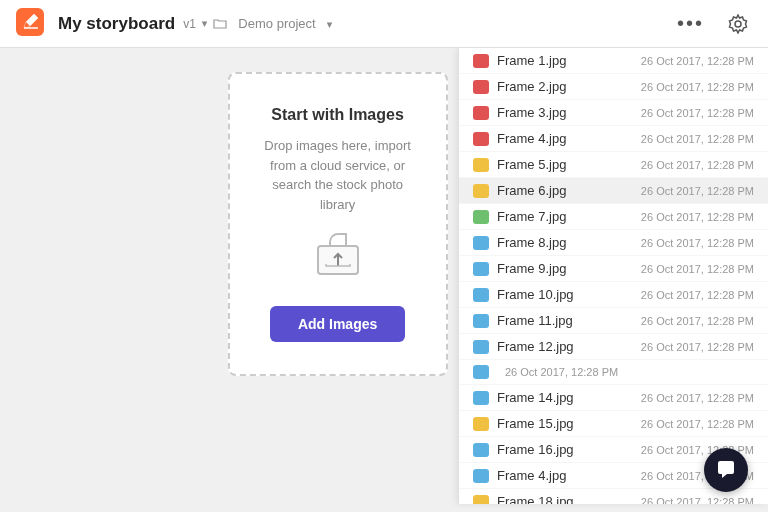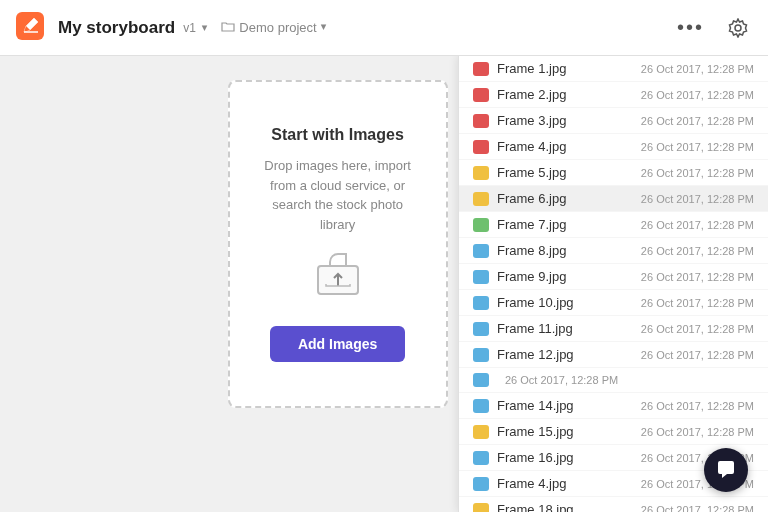--- a/index.html
+++ b/index.html
@@ -9,21 +9,21 @@
       font-family: -apple-system, BlinkMacSystemFont, 'Segoe UI', sans-serif;
       background: #f0f0f0;
       overflow: hidden;
       position: relative;
     }
 
     
     .header {
       display: flex;
       align-items: center;
-      height: 56px;
+      height: 48px;
       background: #fff;
       border-bottom: 1px solid #e0e0e0;
       padding: 0 16px;
       position: relative;
       z-index: 10;
     }
 
     .header-title-area {
       display: flex;
       align-items: center;
@@ -43,23 +43,22 @@
       margin-left: 2px;
     }
 
     .version-chevron {
       font-size: 11px;
       color: #888;
     }
 
     .project-area {
       display: flex;
-      align-items: flex-start;
-      gap: 4px;
-      margin-left: 8px;
+      align-items: flex-end;
+      gap: 11px;
     }
 
     .header-actions {
       display: flex;
       align-items: center;
       gap: 12px;
     }
 
     .dots-btn {
       background: none;
@@ -97,21 +96,21 @@
       justify-content: center;
       padding: 24px;
       background: #f0f0f0;
     }
 
     .drop-zone {
       background: #fff;
       border: 2px dashed #ccc;
       border-radius: 8px;
       width: 220px;
-      padding: 44px 24px;
+      padding: 32px 24px;
       display: flex;
       flex-direction: column;
       align-items: center;
       text-align: center;
     }
 
     .drop-zone-title {
       font-size: 16px;
       font-weight: 600;
       color: #333;

